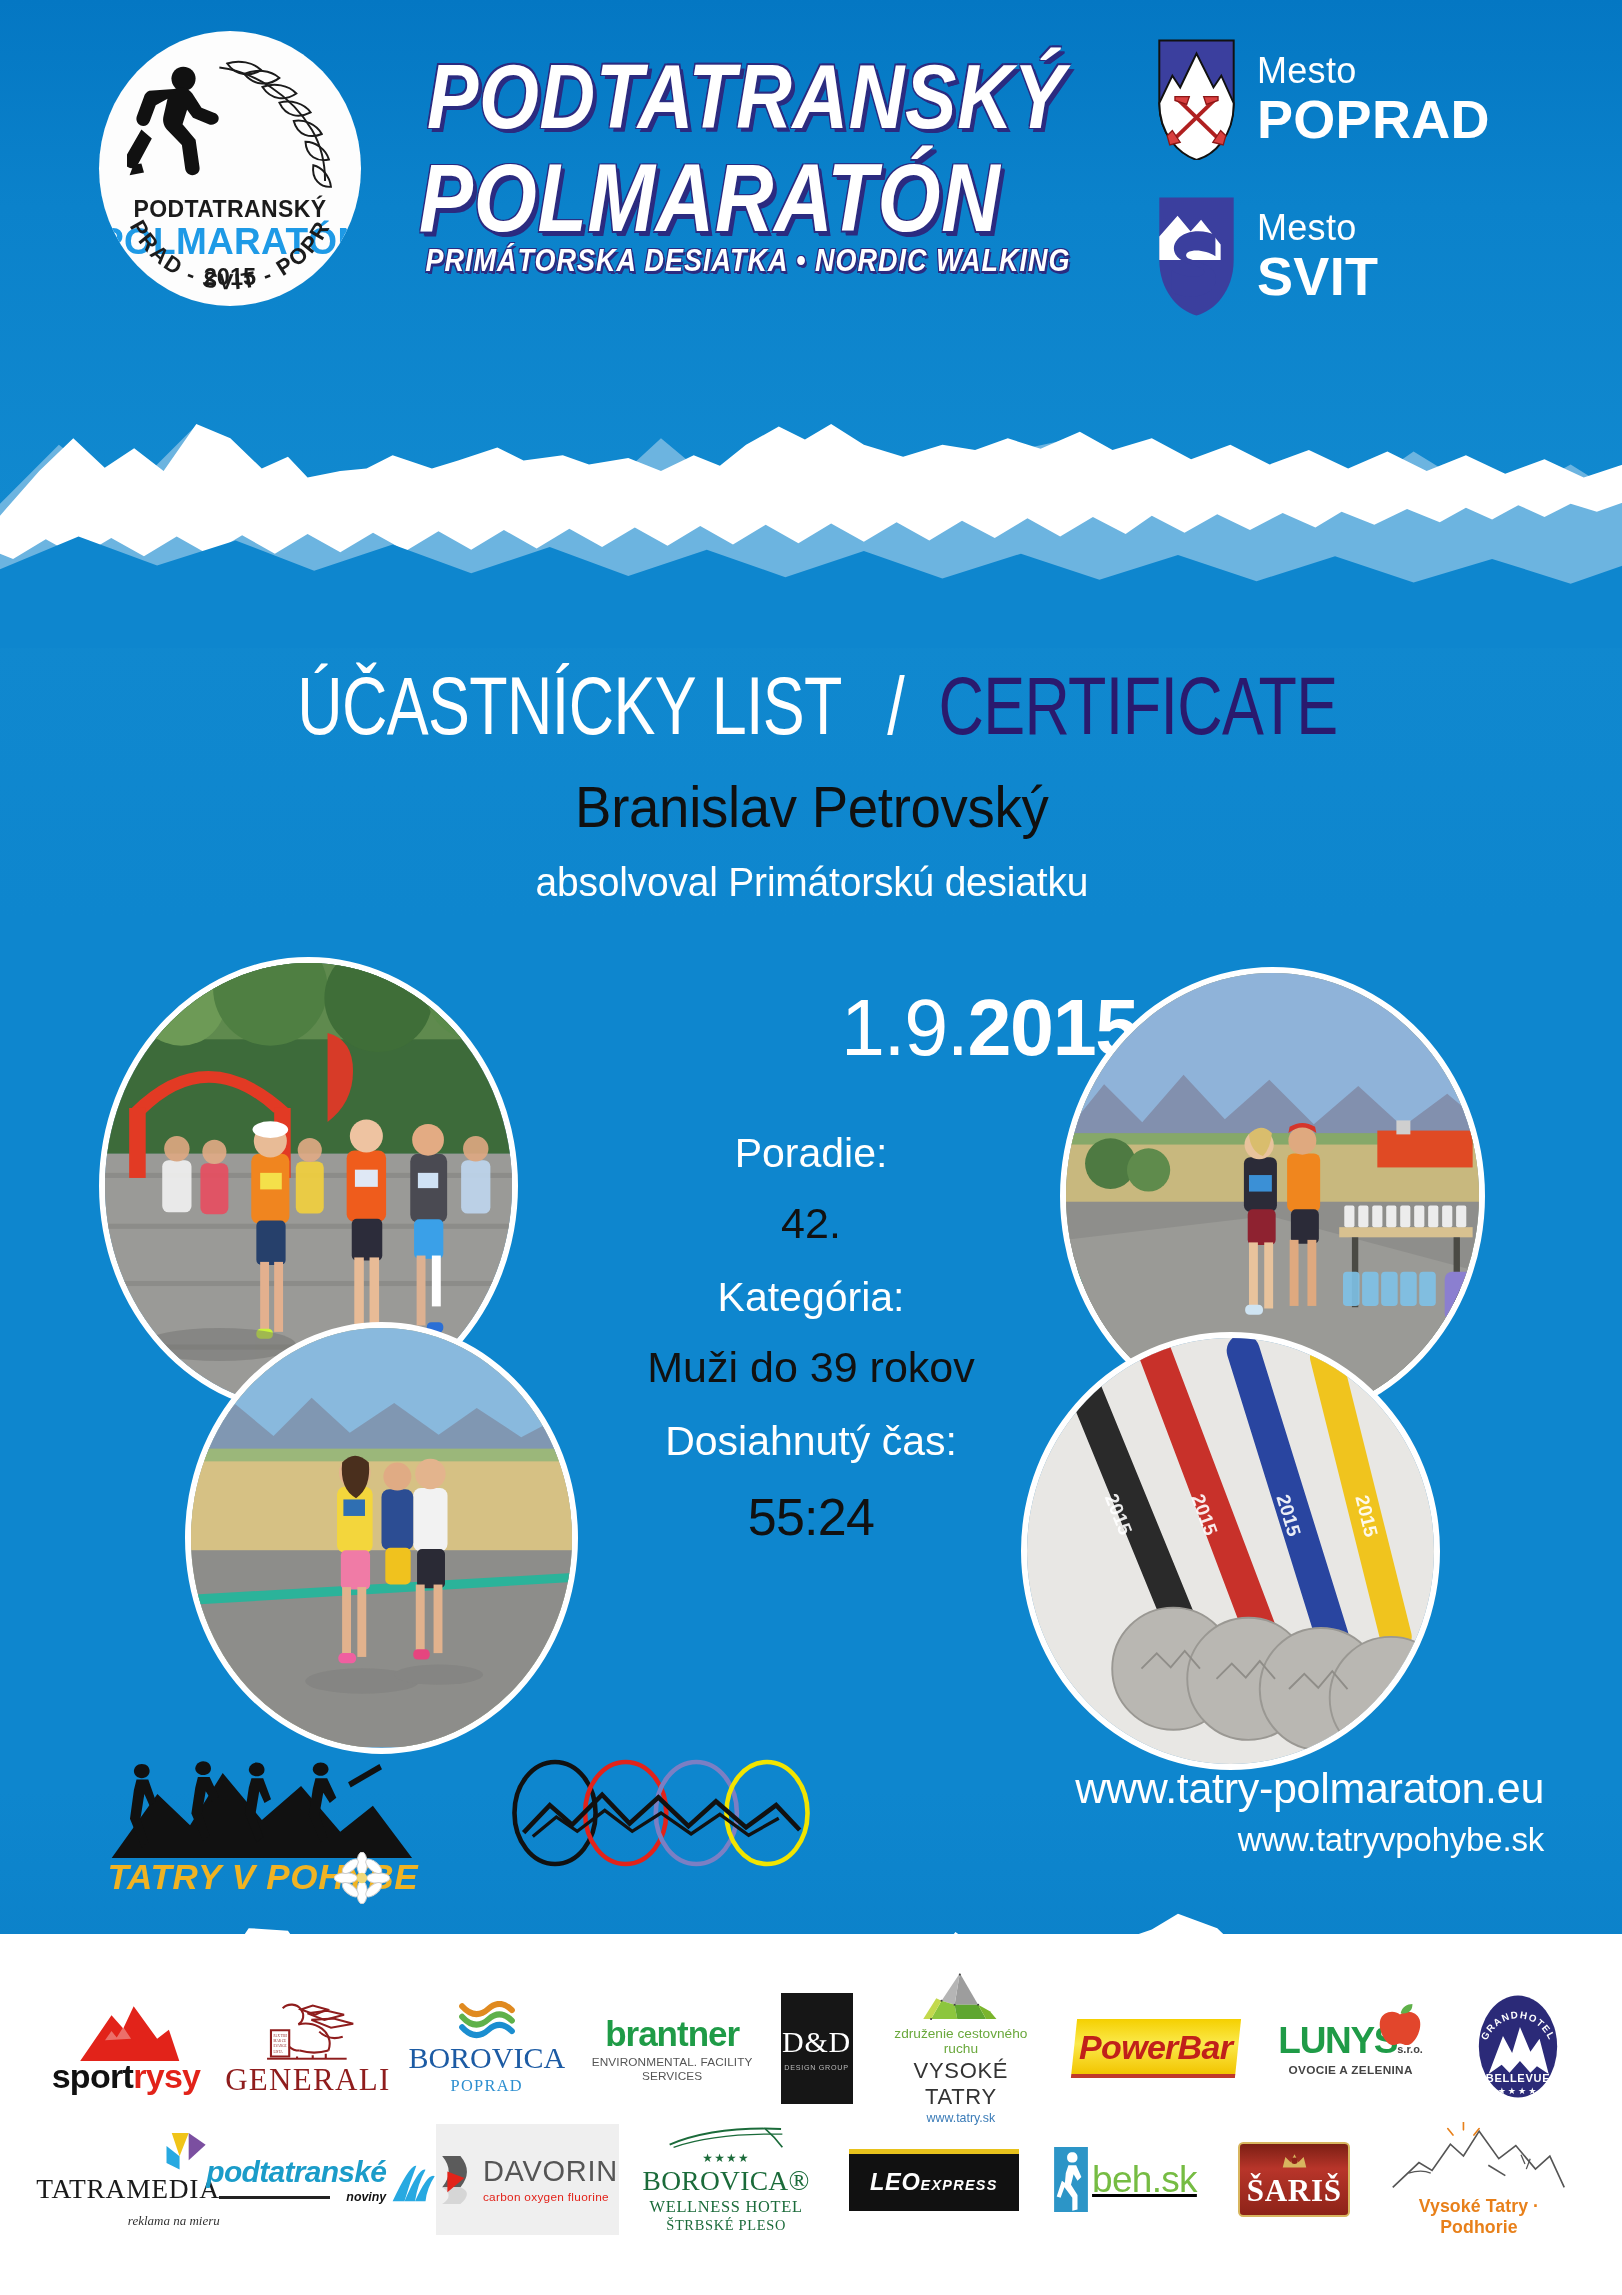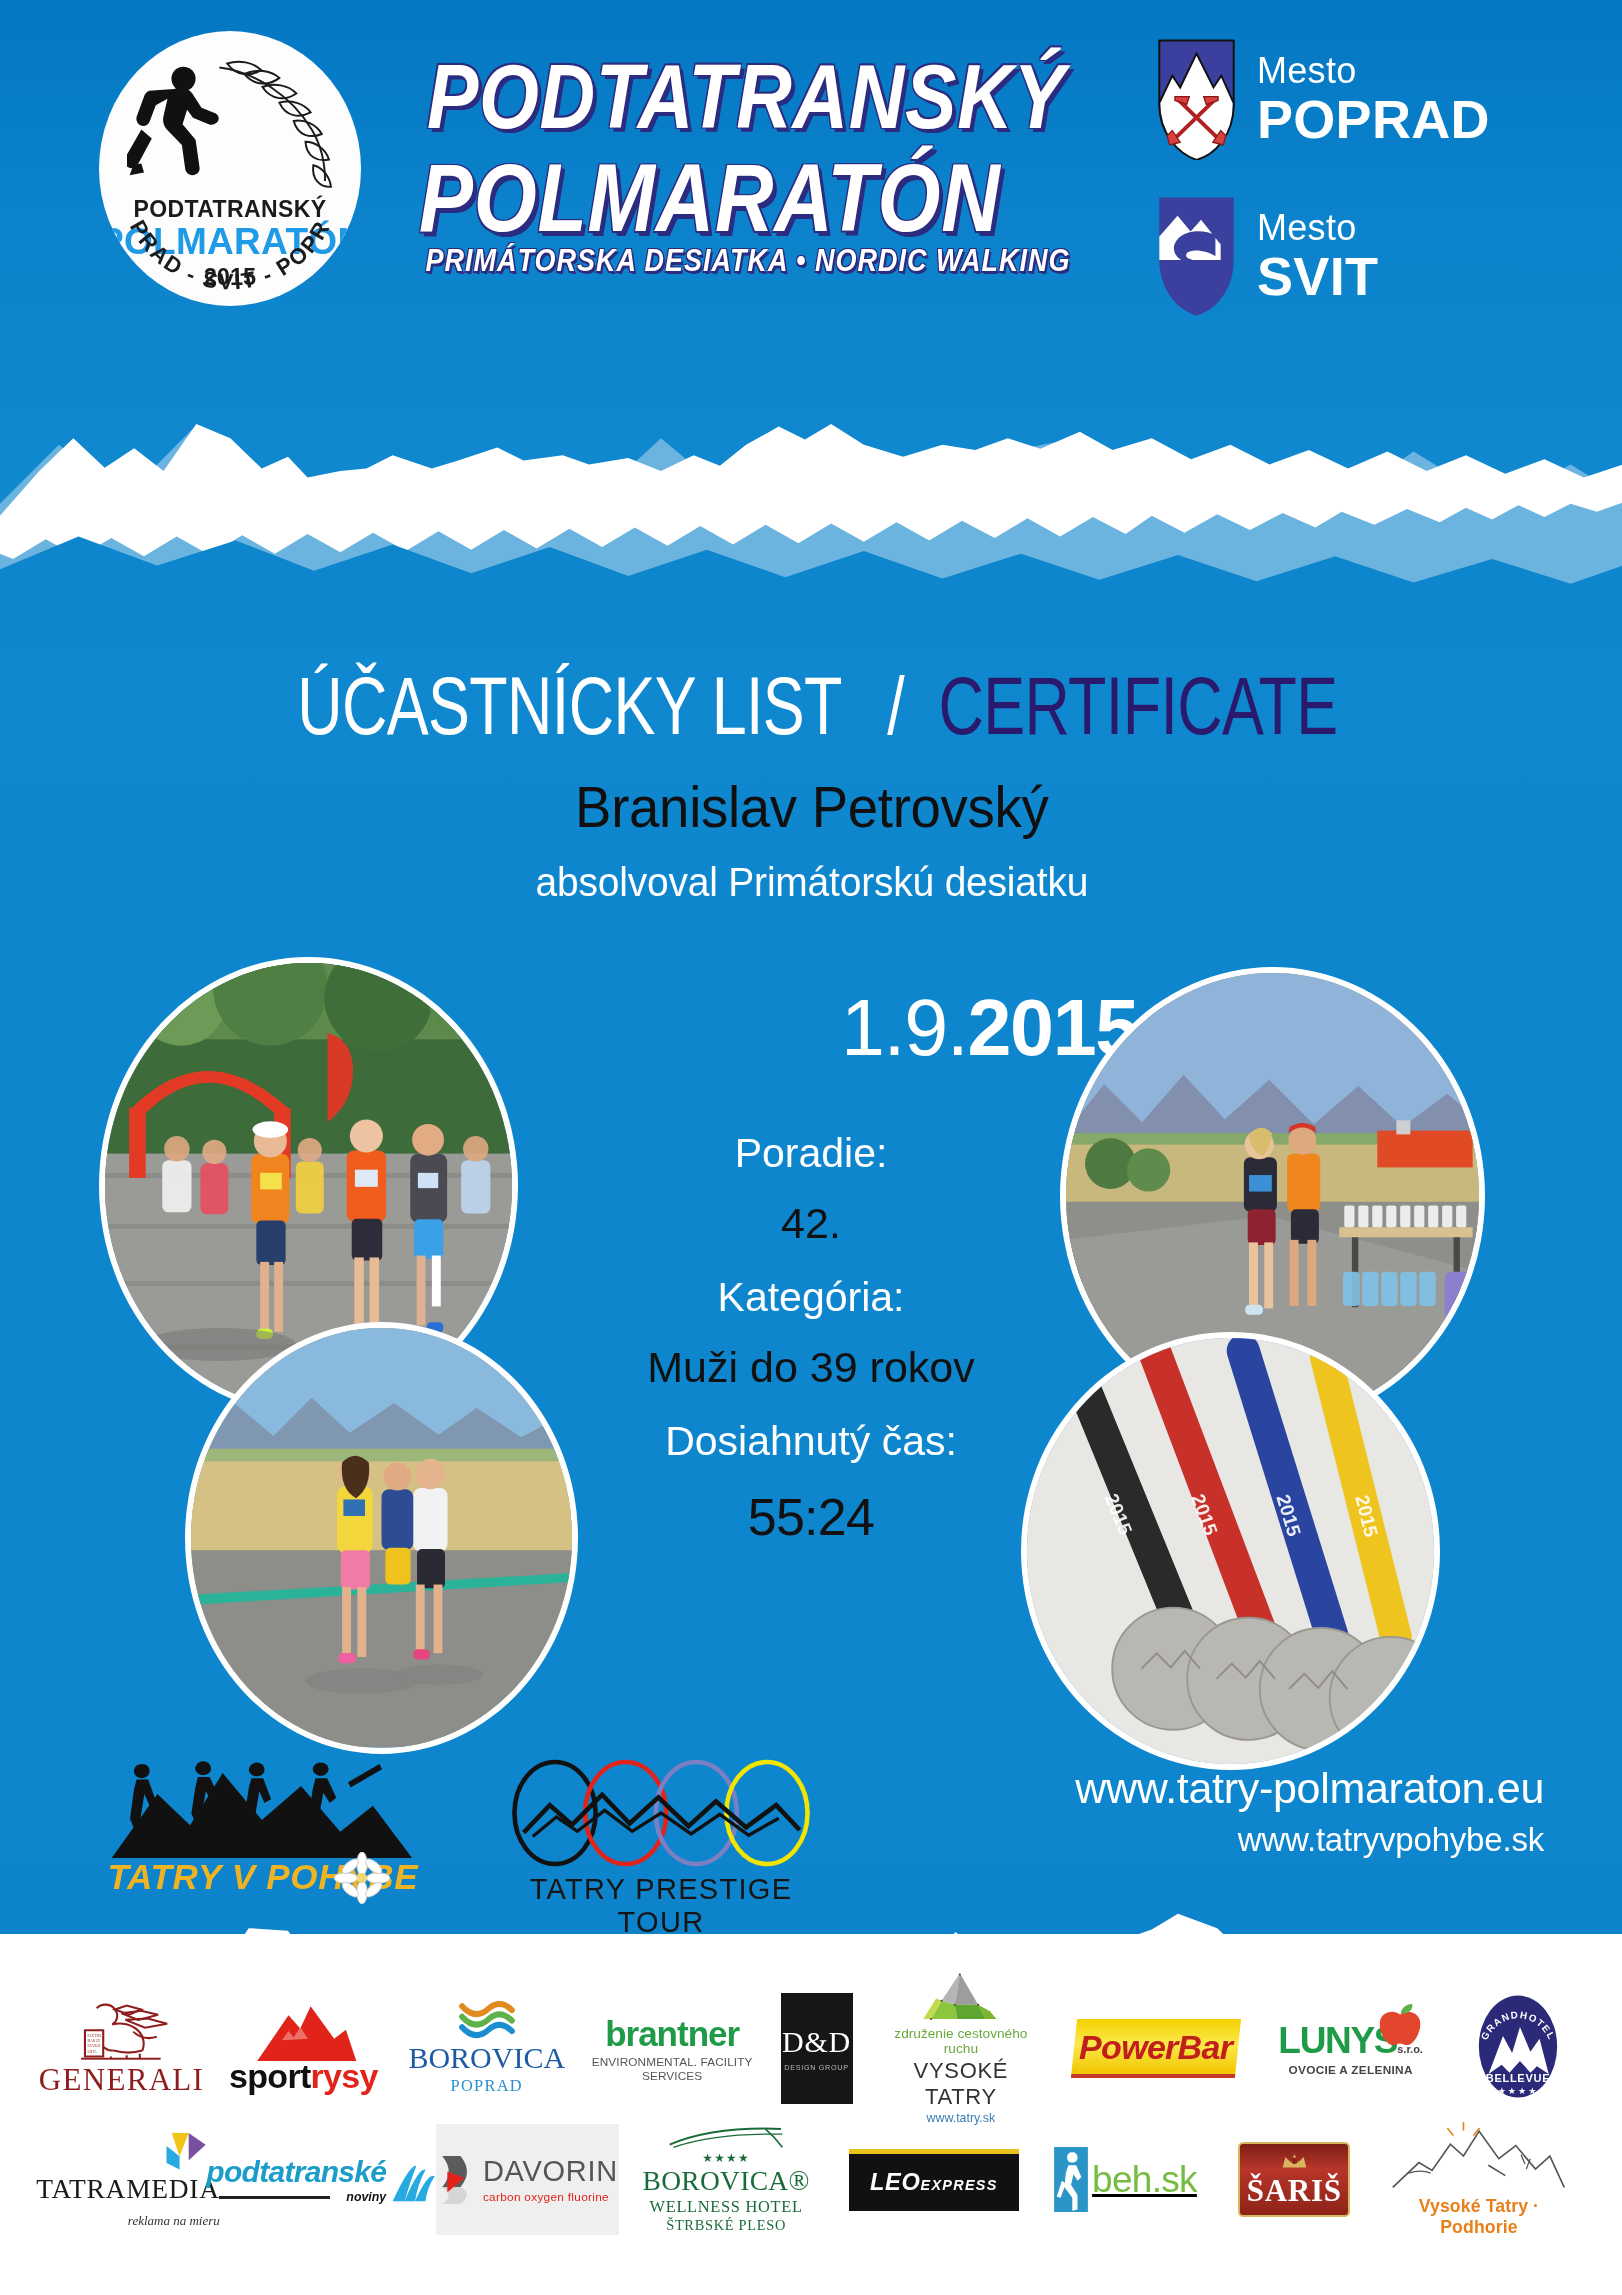--- a/index.html
+++ b/index.html
@@ -570,37 +570,46 @@
 
     <div class="tpt">
       <svg class="tpt-rings" viewBox="0 0 480 180">
         <ellipse cx="78" cy="90" rx="62" ry="78" fill="none" stroke="#111111" stroke-width="7"></ellipse>
         <ellipse cx="186" cy="90" rx="62" ry="78" fill="none" stroke="#e2231a" stroke-width="7"></ellipse>
         <ellipse cx="294" cy="90" rx="62" ry="78" fill="none" stroke="#7b7fc4" stroke-width="7"></ellipse>
         <ellipse cx="402" cy="90" rx="62" ry="78" fill="none" stroke="#f2e500" stroke-width="7"></ellipse>
         <path d="M30 120 L70 78 L104 108 L150 62 L192 106 L236 66 L282 110 L324 72 L370 112 L416 78 L452 116" fill="none" stroke="#111111" stroke-width="7"></path>
         <path d="M44 126 L80 96 L112 118 L154 86 L196 118 L240 90 L286 122 L330 92 L374 124 L420 98" fill="none" stroke="#111111" stroke-width="5"></path>
       </svg>
-      <div class="tpt-text">TATRY PRESTIGE TOUR</div>
     </div>
 
     <div class="urls">
       <div class="url1">www.tatry-polmaraton.eu</div>
       <div class="url2">www.tatryvpohybe.sk</div>
     </div>
   </div>
 
   <div class="bottom-white"></div>
   <svg class="mtn-bottom" viewBox="0 0 2480 200" preserveAspectRatio="none">
     <path fill="#ffffff" d="M0 122 L90 108 L180 80 L250 124 L330 120 L380 46 L440 50 L500 136 L530 128 L580 76 L650 116 L720 120 L790 68 L860 122 L930 150 L970 120 L1030 112 L1100 108 L1180 92 L1240 84 L1290 112 L1330 120 L1380 96 L1420 100 L1460 52 L1520 96 L1540 116 L1600 126 L1680 122 L1720 62 L1760 48 L1800 24 L1860 46 L1920 104 L1980 112 L2020 136 L2080 130 L2120 120 L2160 90 L2200 122 L2240 130 L2320 124 L2400 110 L2480 86 L2480 200 L0 200 Z"></path>
   </svg>
 
   <div class="sponsors">
 
     <div class="sp-row">
+
+      <div class="sp sportrysy">
+        <div>
+          <svg width="111" height="60" viewBox="0 0 170 92">
+            <path fill="#e2231a" d="M14 92 L62 22 L80 42 L96 8 L132 58 L150 44 L166 92 Z"></path>
+            <path fill="#ffffff" d="M52 60 L62 46 L70 56 L80 40 L92 58 Z" opacity="0.35"></path>
+          </svg>
+          <div class="nm"><i>sport</i><b>rysy</b></div>
+        </div>
+      </div>
 
       <div class="sp generali">
         <div>
           <svg width="105" height="62" viewBox="0 0 160 95">
             <g fill="none" stroke="#8f1d1d" stroke-width="3.2">
               <path d="M42 14c8-8 22-7 28 2 6 8 4 18-4 23"></path>
               <path d="M66 39c14-4 30 0 40 10 8 8 10 20 6 30"></path>
               <path d="M112 79c-14 4-30 4-44 0"></path>
               <path d="M68 79c-6 0-12-2-16-6"></path>
               <path d="M52 48h-28v40h28z"></path>
@@ -615,30 +624,20 @@
                 <text x="28" y="66">MAR CE</text>
               <text x="28" y="74">EVANGE</text>
                 <text x="28" y="82">LISTA</text>
             </g>
             <rect x="18" y="90" width="122" height="3" fill="#8f1d1d"></rect>
           </svg>
           <div class="nm">GENERALI</div>
         </div>
       </div>
 
-      <div class="sp sportrysy">
-        <div>
-          <svg width="111" height="60" viewBox="0 0 170 92">
-            <path fill="#e2231a" d="M14 92 L62 22 L80 42 L96 8 L132 58 L150 44 L166 92 Z"></path>
-            <path fill="#ffffff" d="M52 60 L62 46 L70 56 L80 40 L92 58 Z" opacity="0.35"></path>
-          </svg>
-          <div class="nm"><i>sport</i><b>rysy</b></div>
-        </div>
-      </div>
-
       <div class="sp aquacity">
         <div>
           <svg width="58" height="38" viewBox="0 0 88 58">
             <path d="M6 8 q20 22 40 4 q18-16 36 2" fill="none" stroke="#e08a20" stroke-width="9" stroke-linecap="round"></path>
             <path d="M6 24 q20 22 40 4 q18-16 36 2" fill="none" stroke="#5fb14a" stroke-width="9" stroke-linecap="round"></path>
             <path d="M6 40 q20 22 40 4 q18-16 36 2" fill="none" stroke="#1b8ed0" stroke-width="9" stroke-linecap="round"></path>
           </svg>
           <div class="nm">BOROVICA</div>
           <div class="sub">POPRAD</div>
         </div>

